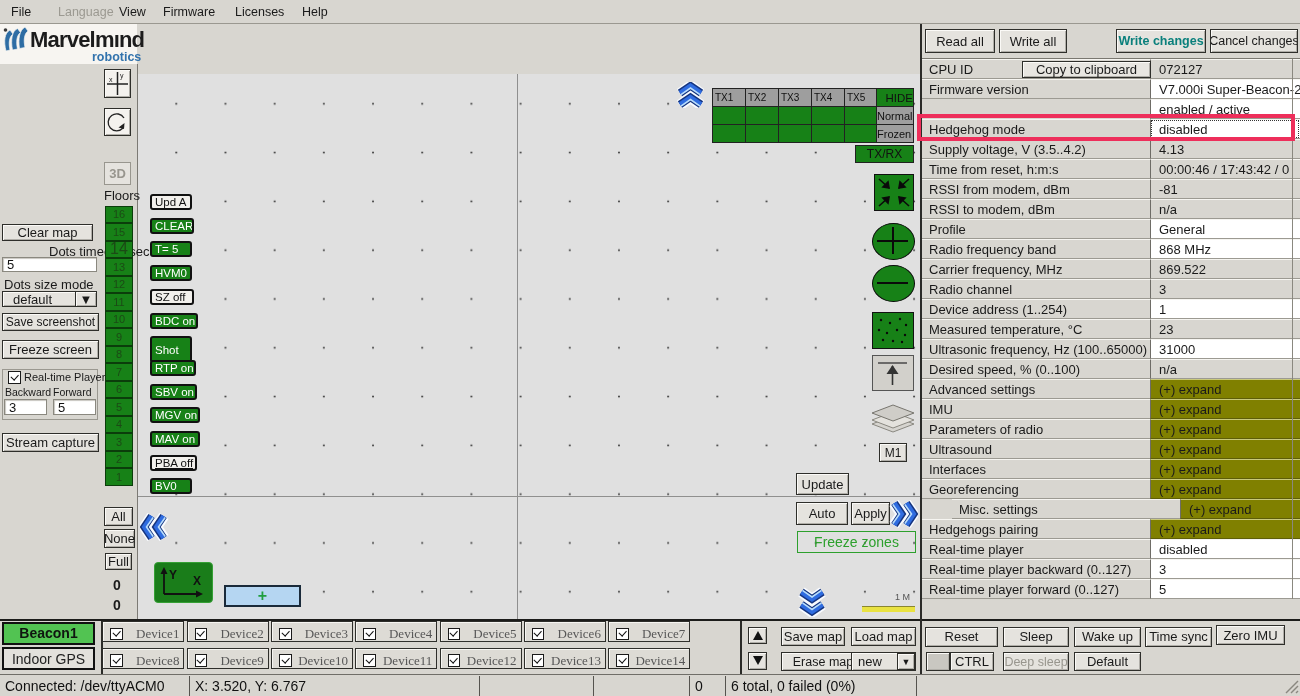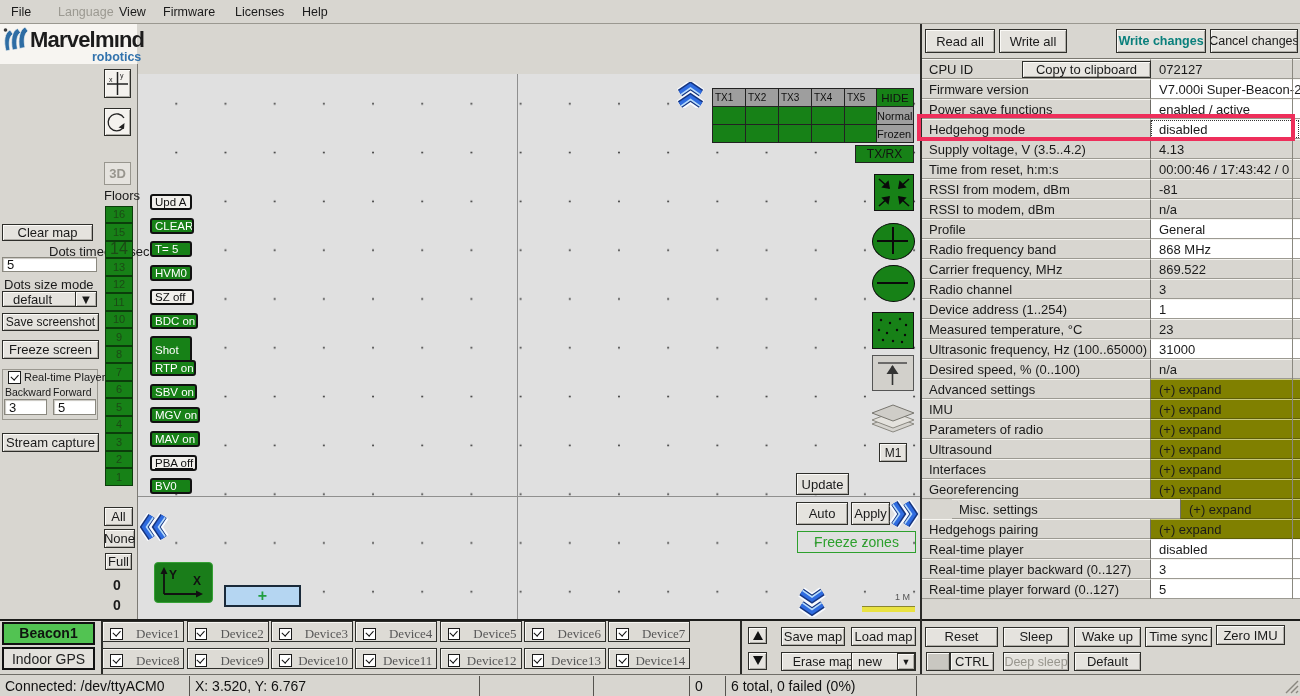--- a/index.html
+++ b/index.html
@@ -136,21 +136,21 @@
 
 <div class="abs" style="left:712px;top:88px;width:202px;height:55px;">
  <table style="border-collapse:collapse;width:202px;height:55px;table-layout:fixed;">
   <tbody>
         <tr style="height:18px;">
    <td style="width:30px;background:#9e9e9e;border:1px solid #222;font-size:10px;color:#111;padding:0 0 0 2px;">TX1</td>
    <td style="width:30px;background:#9e9e9e;border:1px solid #222;font-size:10px;color:#111;padding:0 0 0 2px;">TX2</td>
    <td style="width:30px;background:#9e9e9e;border:1px solid #222;font-size:10px;color:#111;padding:0 0 0 2px;">TX3</td>
    <td style="width:30px;background:#9e9e9e;border:1px solid #222;font-size:10px;color:#111;padding:0 0 0 2px;">TX4</td>
    <td style="width:29px;background:#9e9e9e;border:1px solid #222;font-size:10px;color:#111;padding:0 0 0 2px;">TX5</td>
-   <td style="background:#178117;border:1px solid #222;font-size:11.5px;color:#111;text-align:center;padding:0;">HIDE</td>
+   <td style="background:#178117;border:1px solid #222;font-size:11.5px;color:#111;text-align:right;padding:0;">HIDE</td>
   </tr>
   <tr style="height:18px;">
    <td style="background:#178117;border:1px solid #222;padding:0;"></td>
    <td style="background:#178117;border:1px solid #222;padding:0;"></td>
    <td style="background:#178117;border:1px solid #222;padding:0;"></td>
    <td style="background:#178117;border:1px solid #222;padding:0;"></td>
    <td style="background:#178117;border:1px solid #222;padding:0;"></td>
    <td style="background:#9e9e9e;border:1px solid #222;font-size:11px;color:#111;text-align:center;padding:0 2px 0 0;">Normal</td>
   </tr>
   <tr style="height:18px;">
@@ -294,21 +294,20 @@
     <div class="rl">
       <span>CPU ID</span>
     </div>
     <div class="rv" style="">072127</div>
   </div>
 <div class="row" style="top:79px;">
     <div class="rl">Firmware version</div>
     <div class="rv w" style="">V7.000i Super-Beacon-2</div>
   </div>
 <div class="row" style="top:99px;">
-    <div class="rl">Power save functions</div>
     <div class="rv w" style="">enabled / active</div>
   </div>
 <div class="row" style="top:119px;">
     <div class="rl">Hedgehog mode</div>
     <div class="rv w" style="outline:1px dotted #333;outline-offset:-2px;">disabled</div>
   </div>
 <div class="row" style="top:139px;">
     <div class="rl">Supply voltage, V (3.5..4.2)</div>
     <div class="rv" style="">4.13</div>
   </div>

